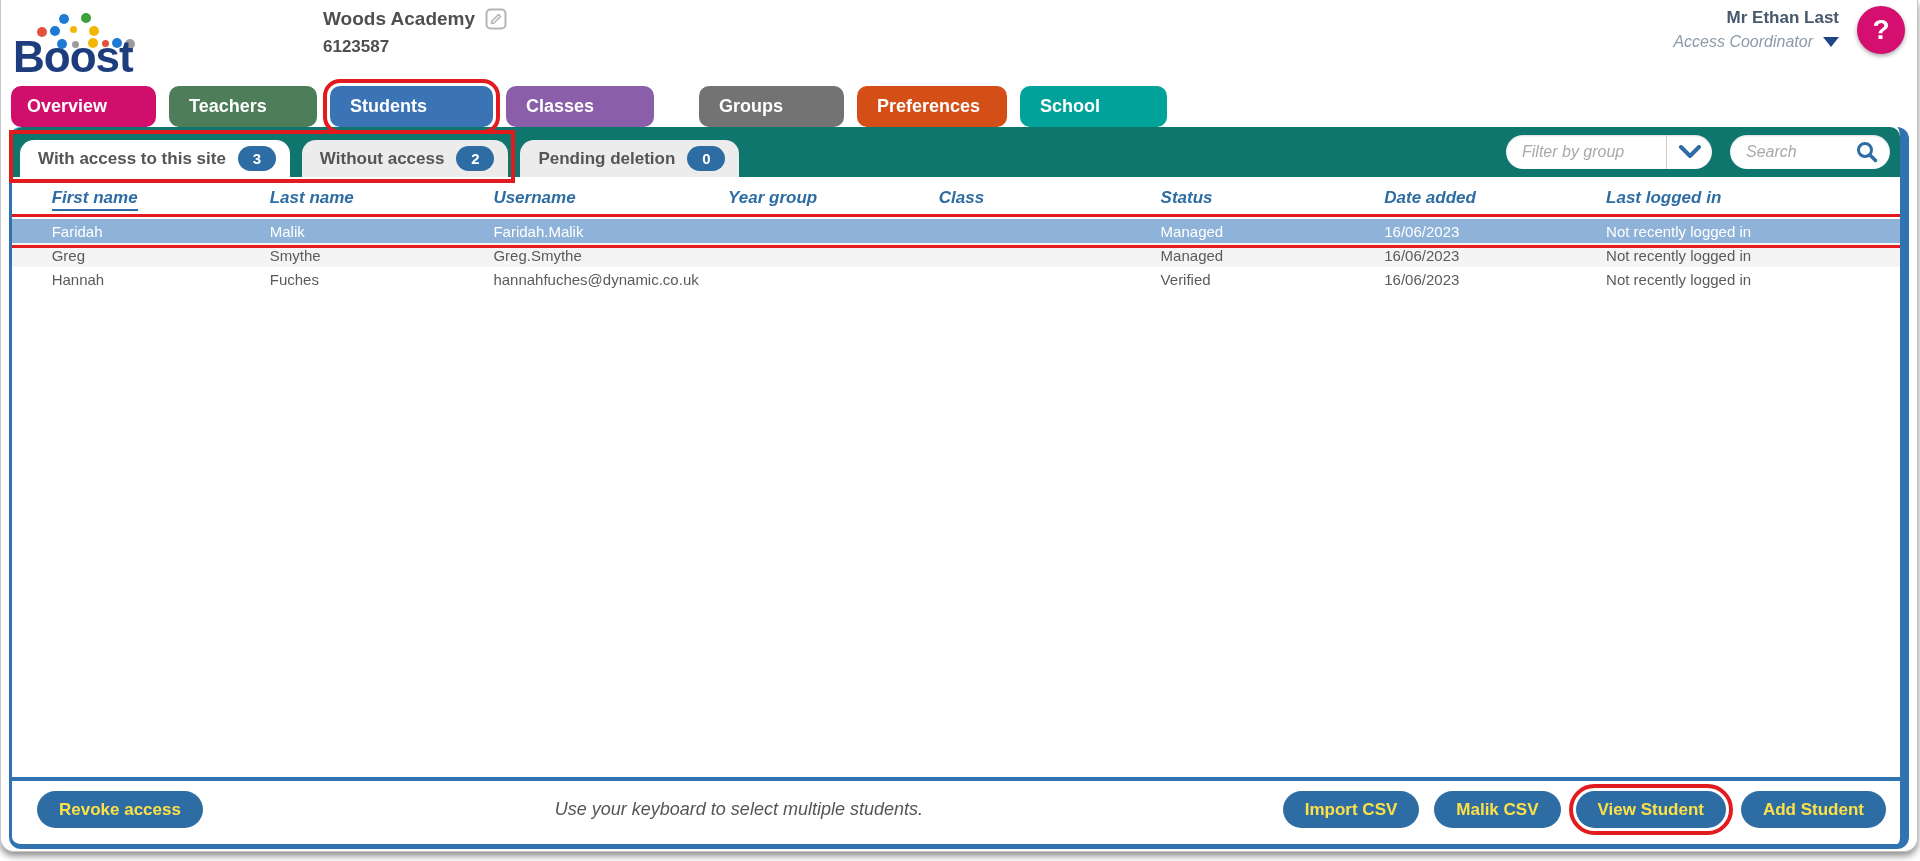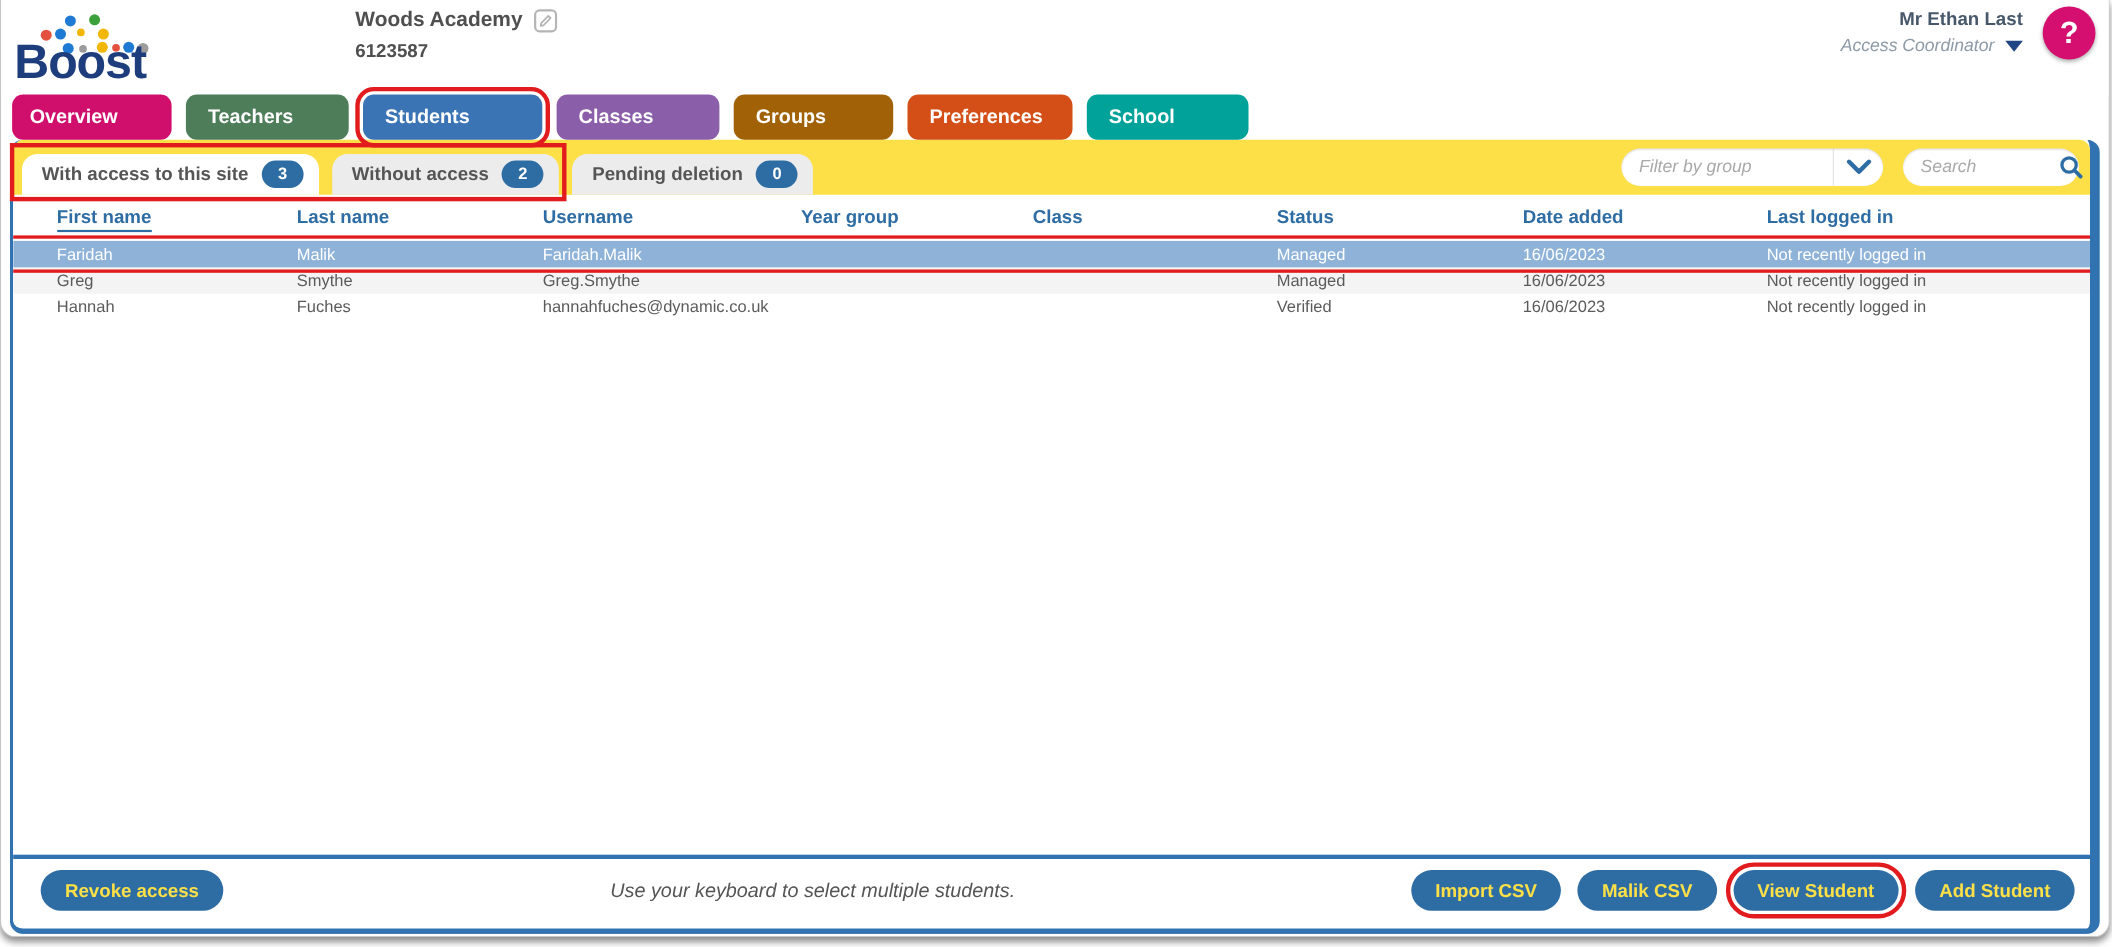--- a/index.html
+++ b/index.html
@@ -32,48 +32,48 @@
   .tab { height:41px; border-radius:10px; color:#fff; font-weight:bold; font-size:18px;
          display:flex; align-items:center; padding:0 20px; cursor:pointer; }
   .tab.anno { outline:4px solid #e11b1e; outline-offset:3px; }
   .tab.t-overview{width:145px;} .tab.t-teachers{width:148px;} .tab.t-students{width:163px;}
   .tab.t-classes{width:148px;} .tab.t-groups{width:145px;} .tab.t-preferences{width:150px;} .tab.t-school{width:147px;}
 
   
   .panel { position:absolute; left:8px; right:8px; top:127px; bottom:2px;
            border-left:3px solid #3172b0; border-right:9px solid #3172b0; border-bottom:5px solid #3172b0;
            border-radius:12px 12px 12px 12px; background:#fff; }
-  .bluebar { position:relative; height:50px; background:#fde047; border-radius:10px 10px 0 0;
+  .bluebar { position:relative; height:50px; background:#0f766e; border-radius:10px 10px 0 0;
              display:flex; align-items:flex-end; justify-content:space-between; }
   .subtabs { display:flex; align-items:flex-end; gap:12px; padding-left:8px; }
   .subtab-group { position:relative; display:flex; gap:12px; }
   .subtab-anno { position:absolute; left:-11px; top:-10px; right:-7px; bottom:-6px;
                  border:4px solid #e11b1e; pointer-events:none; z-index:5; }
   .subtab { height:37px; display:flex; align-items:center; gap:12px; padding:0 14px 0 18px;
             background:#ececec; border-radius:14px 14px 0 0; cursor:pointer; }
   .subtab.active { background:#fff; }
   .subtab-label { font-size:17px; font-weight:bold; color:#555; white-space:nowrap; }
   .badge { min-width:38px; height:25px; padding:0 10px; border-radius:13px; background:#2e6da4;
            color:#fff; font-size:15px; font-weight:bold; display:flex; align-items:center; justify-content:center; }
   .bar-right { display:flex; align-items:center; gap:18px; padding:0 10px 8px 0; align-self:center; margin-top:8px; }
-  .pill { background:#fff; border-radius:17px; height:34px; display:flex; align-items:center; box-shadow:inset 0 1px 2px rgba(0,0,0,.15);gap:32px; }
+  .pill { background:#fff; border-radius:17px; height:34px; display:flex; align-items:center; box-shadow:inset 0 1px 2px rgba(0,0,0,.15); }
   .pill input { border:none; outline:none; background:transparent; font-style:italic; font-size:16px; color:#666;
                 font-family:"Liberation Sans", sans-serif; padding:0 10px 0 16px; }
   .pill input::placeholder { color:#a9a9a9; font-style:italic; }
   .filter-pill input { width:160px; }
   .filter-chev { width:46px; height:34px; border-left:1px solid #ccc; display:flex; align-items:center; justify-content:center;
                  cursor:pointer; border-radius:0 17px 17px 0; }
   .search-pill { width:160px; justify-content:space-between; padding-right:12px; }
   .search-pill input { width:110px; }
   .search-ic { cursor:pointer; display:flex; }
 
   
   .table-area { height:604px; background:#fff; border-bottom:4px solid #3172b0; overflow:hidden; }
   .grid-cols { display:grid; grid-template-columns:11.8% 12.1% 12.7% 11.4% 12% 12.1% 12% 1fr; padding-left:2.1%; }
-  .thead { height:42px; align-items:center; }
+  .thead { height:42px; align-items:center;font-style:italic; }
   .th { font-size:17px; font-weight:bold; color:#2e6da4; cursor:pointer; white-space:nowrap; }
   .th.sorted span { border-bottom:2px solid #2e6da4; padding-bottom:2px; }
   .tr { height:24px; align-items:center; font-size:15px; color:#5b5b5b; cursor:pointer; white-space:nowrap; }
   .tr.striped { background:#f4f4f4; }
   .tr.selected { position:relative; background:#8fb3d8; color:#fff; outline:3px solid #e11b1e; outline-offset:2px; z-index:2; }
 
   
   .footer { position:relative; height:57px; display:flex; align-items:center; background:#fff; padding:0 14px 0 25px; }
   .btn { height:37px; padding:0 22px; border:none; border-radius:19px; background:#2e6da4; color:#fde047;
          font-size:17px; font-weight:bold; font-family:"Liberation Sans", sans-serif; cursor:pointer; white-space:nowrap; }
@@ -123,21 +123,21 @@
     </div>
 
     <div class="help">?</div>
   </div>
 
   <div class="tabs">
     <div class="tab t-overview" style="background-color: rgb(208, 15, 109); padding-left: 16px;">Overview</div>
     <div class="tab t-teachers" style="background-color: rgb(78, 125, 90);">Teachers</div>
     <div class="tab t-students anno" style="background-color: rgb(58, 116, 181);">Students</div>
     <div class="tab t-classes" style="background-color: rgb(139, 94, 169);">Classes</div>
-    <div class="tab t-groups" style="background-color: #a16207;">Groups</div>
+    <div class="tab t-groups" style="background-color: #737373; margin-left: 32px;">Groups</div>
     <div class="tab t-preferences" style="background-color: rgb(211, 79, 23);">Preferences</div>
     <div class="tab t-school" style="background-color: rgb(0, 162, 154);">School</div>
   </div>
 
   <div class="panel">
     <div class="bluebar">
       <div class="subtabs">
         <div class="subtab-group">
           <div class="subtab-anno"></div>
           <div class="subtab active">

